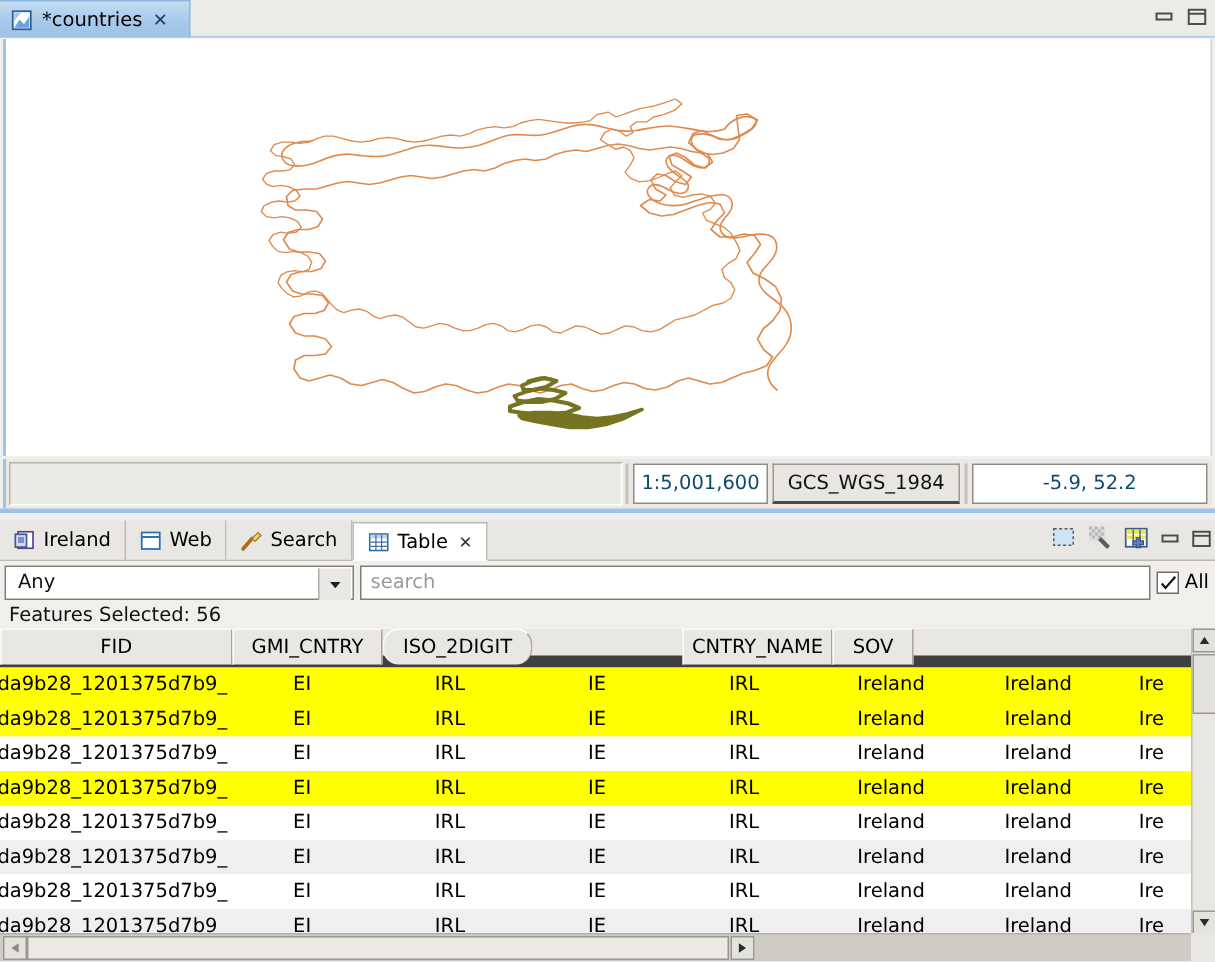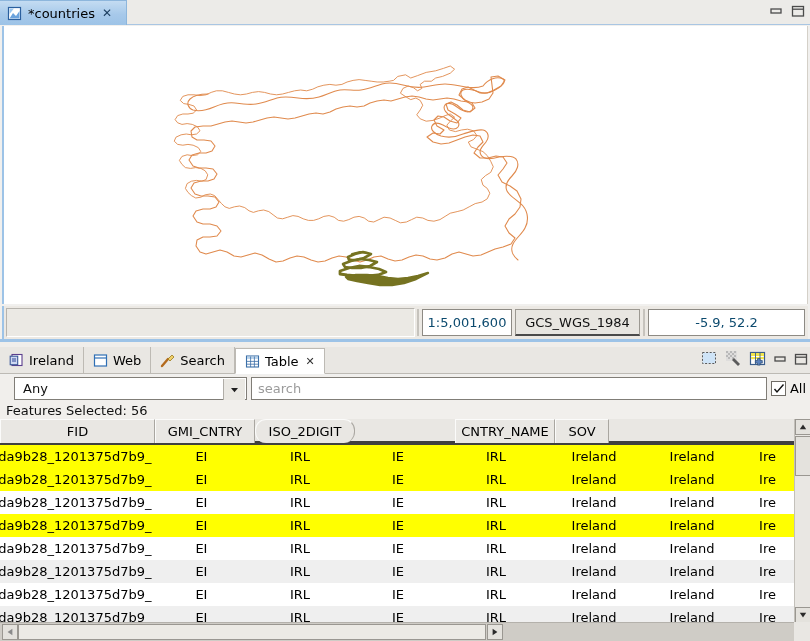--- a/index.html
+++ b/index.html
@@ -125,21 +125,21 @@
     position: absolute; right: 2px; top: 350px;
     display: flex; align-items: center; gap: 7px;
   }
   .tb-icon { width: 17px; height: 17px; display:block; cursor:pointer; }
   .tb-min, .tb-max { width: 14px; height: 14px; display:block; cursor:pointer; }
 
   
   .filter-bar {
     position: absolute; left: 0; top: 375px; width: 810px; height: 27px;
     background: #f1efec;
-    display: flex; align-items: center; padding-left: 11px;
+    display: flex; align-items: center;
   }
   .combo {
     position: relative; margin-left: 3px;
     width: 233px; height: 23px;
     background: #fff; border: 1px solid #807d77;
     display: flex; align-items: center;
   }
   .combo-text { padding-left: 8px; font-size: 13px; color: #111; }
   .combo-arrow {
     position: absolute; right: 1px; top: 1px; width: 22px; height: 21px;
@@ -173,21 +173,21 @@
 
   
   .table-wrap {
     position: absolute; left: 0; top: 419px; width: 810px; height: 222px;
     background: #fff;
     overflow: hidden;
   }
   .thead {
     position: absolute; left: 0; top: 0; width: 796px; height: 26px;
     background: #e9e7e3;
-    border-bottom: 4px solid #404040;
+    border-bottom: 8px solid #404040;
     display: flex;
   }
   .th {
     height: 24px;
     border-right: 1px solid #a9a6a0;
     border-top: 1px solid #fbfbfa;
     border-left: 1px solid #fbfbfa;
     background: #e9e7e3;
     display: flex; align-items: center; justify-content: center;
     font-size: 13px; color: #000;

